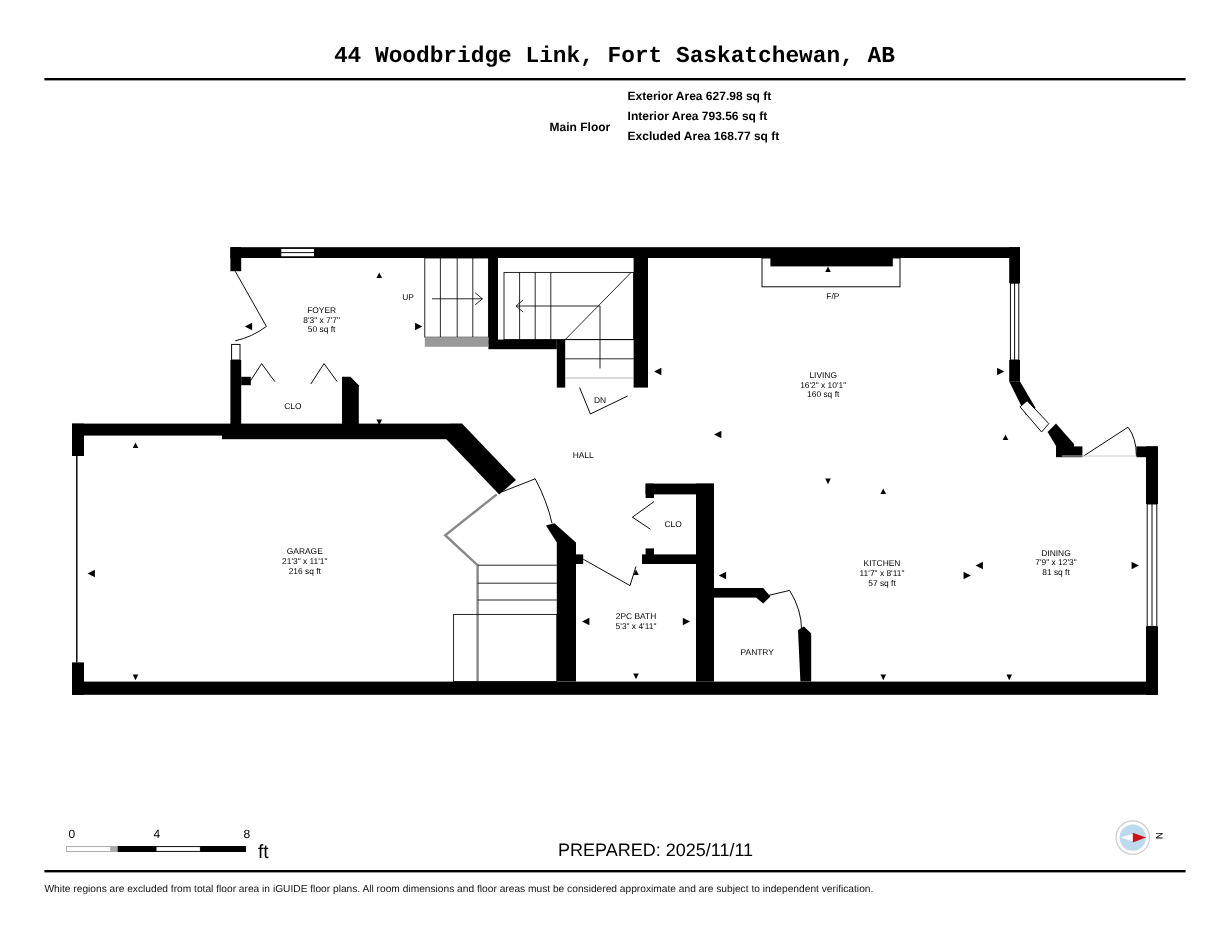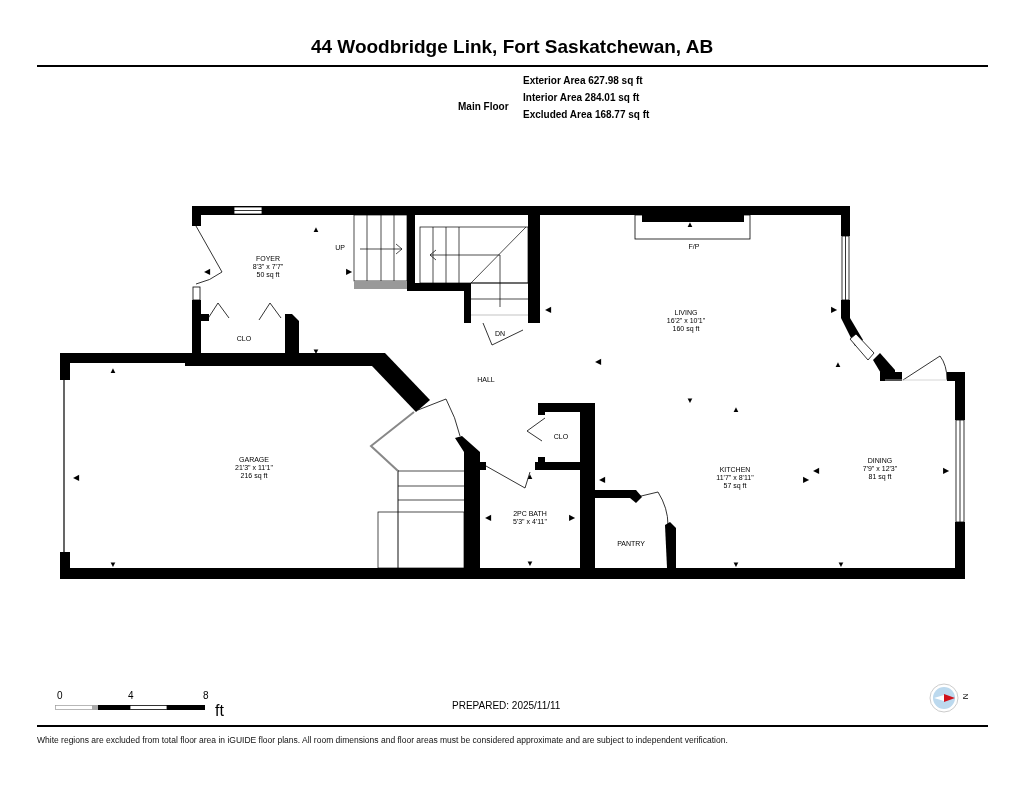--- a/index.html
+++ b/index.html
@@ -1,43 +1,43 @@
 <!DOCTYPE html>
 <html><head>
 <meta charset="utf-8">
 <style>
   html,body{margin:0;padding:0;background:#fff;}
   body{width:1024px;height:791px;position:relative;overflow:hidden;font-family:"Liberation Sans",sans-serif;color:#000;}
-  .title{position:absolute;left:0;top:36px;width:1024px;text-align:center;font-size:19px;font-weight:bold;}
+  .title{position:absolute;left:0;top:36px;width:1024px;text-align:center;font-size:19px;font-weight:bold;font-family:Liberation Mono, monospace;}
   .rule-top{position:absolute;left:37px;top:65px;width:951px;height:2px;background:#000;}
   .area-block{position:absolute;left:458px;top:72px;font-size:10px;line-height:17px;}
   .area-block .lbl{position:absolute;left:0;top:0;font-weight:bold;white-space:nowrap;margin-top:26px;}
   .area-block .vals{position:absolute;left:65px;top:0;white-space:nowrap;font-weight:bold;}
   svg.plan{position:absolute;left:0;top:0;}
   .room-label{font-size:7px;text-anchor:middle;font-family:"Liberation Sans",sans-serif;}
   .scale{position:absolute;left:55px;top:690px;}
   .scale .n{position:absolute;top:0;font-size:10px;}
   .scale .ft{position:absolute;left:160px;top:12px;font-size:16px;}
-  .prepared{position:absolute;left:452px;top:700px;font-size:10px;}
+  .prepared{position:absolute;left:465px;top:700px;font-size:15px;}
   .rule-bot{position:absolute;left:37px;top:725px;width:951px;height:2px;background:#000;}
   .disclaimer{position:absolute;left:37px;top:735px;font-size:8.5px;color:#111;white-space:nowrap;text-align:right;}
   .compass{position:absolute;left:929px;top:683px;width:30px;height:30px;}
   .compass-n{position:absolute;left:963px;top:692px;font-size:8px;transform:rotate(90deg);}
 </style>
 </head>
 <body>
 
 <div class="title">44 Woodbridge Link, Fort Saskatchewan, AB</div>
 <div class="rule-top"></div>
 
 <div class="area-block">
   <div class="lbl">Main Floor</div>
   <div class="vals">
     <div>Exterior Area 627.98 sq ft</div>
-    <div>Interior Area 284.01 sq ft</div>
+    <div>Interior Area 793.56 sq ft</div>
     <div>Excluded Area 168.77 sq ft</div>
   </div>
 </div>
 
 <svg class="plan" width="1024" height="791" viewBox="0 0 1024 791">
   <g fill="#000">
 
     <rect x="192" y="206" width="658" height="9"></rect>
 
     <rect x="192" y="206" width="9" height="20"></rect>

